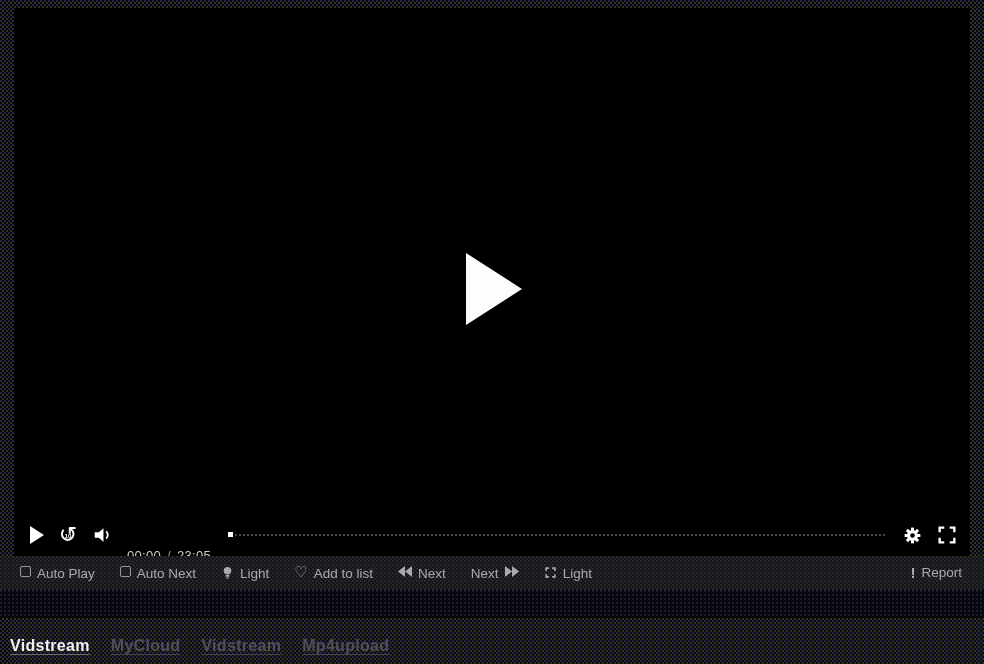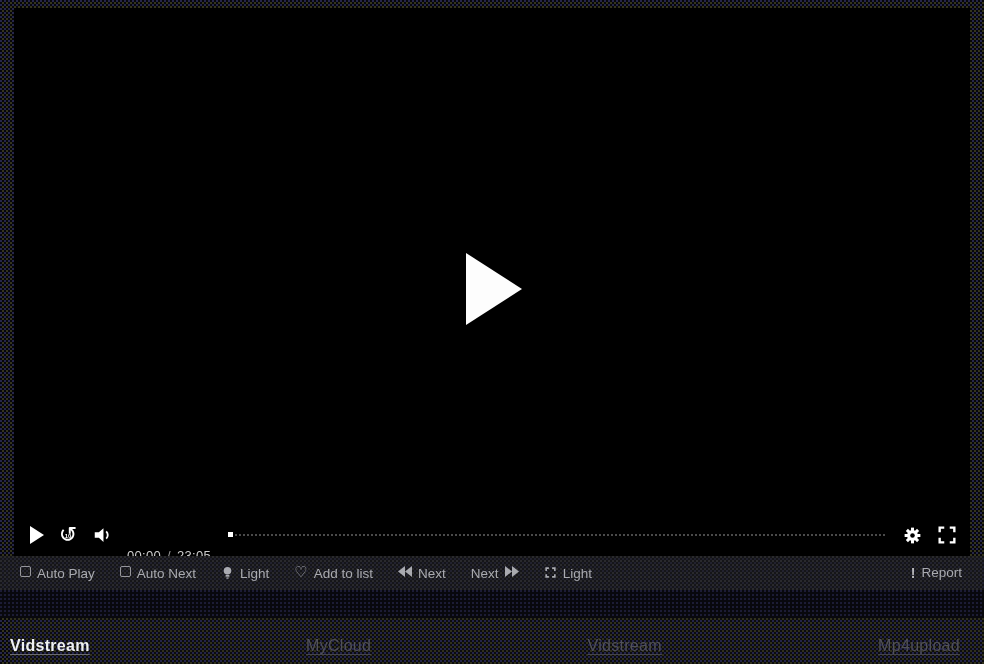--- a/index.html
+++ b/index.html
@@ -90,24 +90,24 @@
     background-image:radial-gradient(circle at 1px 1px, #1d1d38 0.7px, transparent 0.8px);
     background-size:4px 4px;
   }
   .bottom-panel {
     position:absolute; left:10px; top:618px; width:974px; height:46px;
     background-color:#0c0c0e;
     background-image:
       radial-gradient(circle at 1px 1px, #30301c 0.8px, transparent 0.9px),
       radial-gradient(circle at 3px 3px, #24244a 0.8px, transparent 0.9px);
     background-size:4px 4px;
-    display:flex; align-items:center; justify-content:space-between;
-    gap:7px; padding:10px 24px 0 0;
-  }
-  .server { font-size:16px; letter-spacing:.3px; cursor:pointer; text-decoration:underline; text-underline-offset:3px; }
+    display:flex; align-items:center; justify-content:flex-start;
+    gap:21px; padding:10px 24px 0 0;
+  }
+  .server { font-size:16px; letter-spacing:.3px; cursor:pointer; text-decoration:underline; text-underline-offset:3px;font-weight:bold; }
   .server.active { color:#eef0f2; font-weight:600; text-decoration-color:#6a6a72; }
   .server.inactive { color:#50505a; text-decoration-color:#44444c; }
 
   svg { display:block; }
 </style>
 </head>
 <body>
 
 <div class="page"></div>
 

